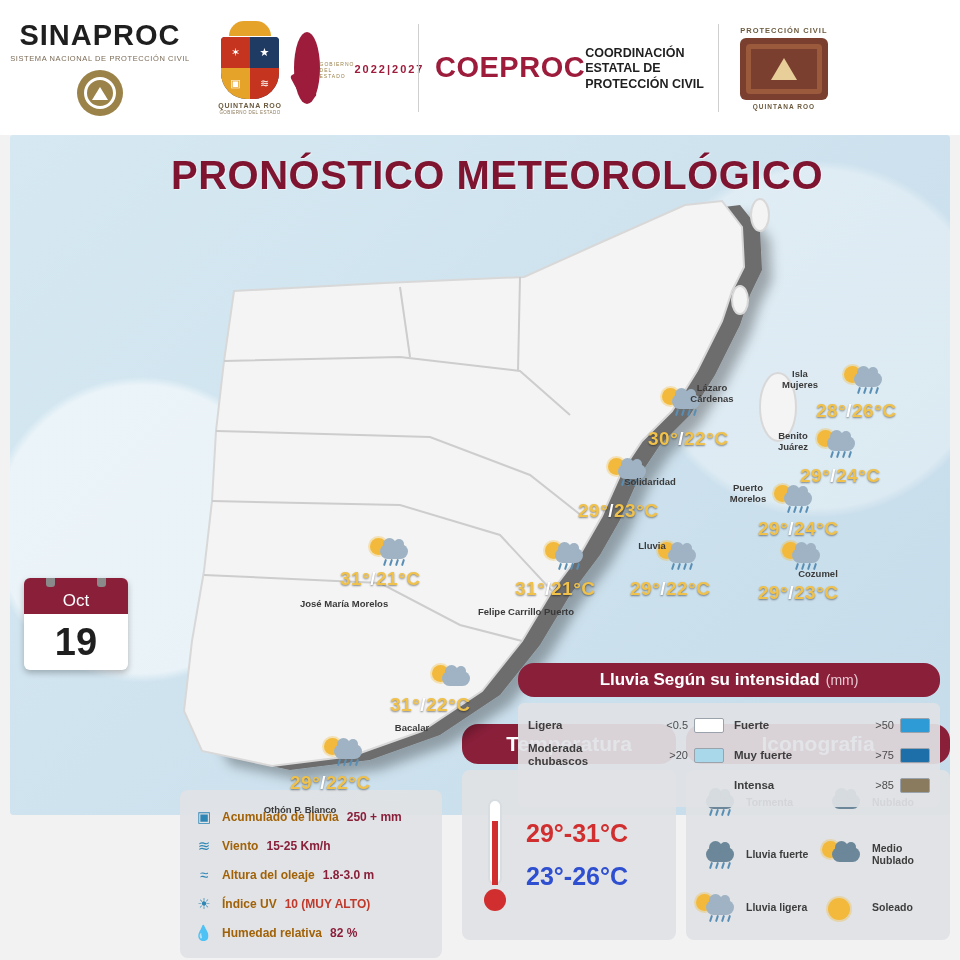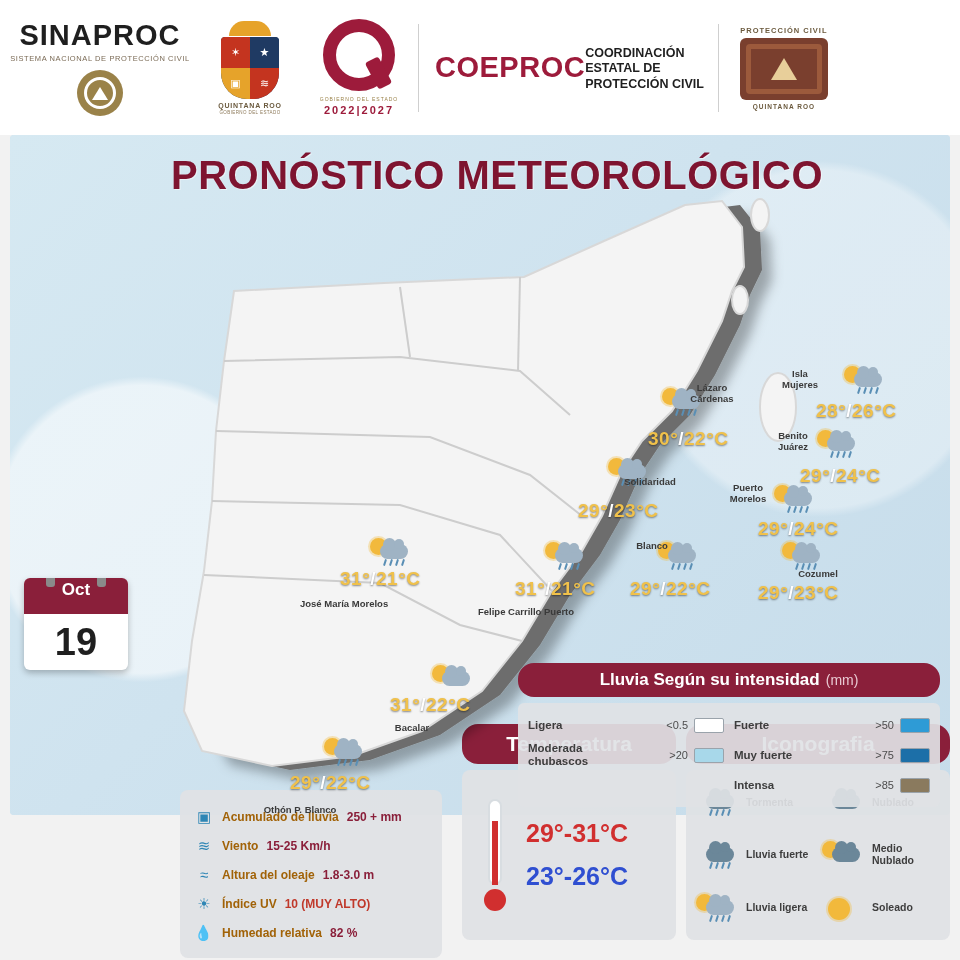--- a/index.html
+++ b/index.html
@@ -46,21 +46,21 @@
     width:58px;height:62px;background:#1f3a63;
     border-radius:4px 4px 26px 26px; overflow:hidden;
     display:grid; grid-template-columns:1fr 1fr; grid-template-rows:1fr 1fr;
   }
   .qr-shield .crest div { display:flex;align-items:center;justify-content:center; font-size:11px; color:#fff;}
   .c1{background:#c4341f;} .c2{background:#1f3a63;} .c3{background:#e6a32a;} .c4{background:#c4341f;}
   .qr-shield .qname { font-size:7px; font-weight:bold; letter-spacing:0.8px; color:#6b5a3e; margin-top:3px;}
   .qr-shield .qgov { font-size:4.5px; letter-spacing:0.4px; color:#8d7a5a; margin-top:1px;}
 
   .coeproc-q {
-    width:118px; display:flex; flex-direction:column; align-items:center;
+    width:118px; display:flex; flex-direction:row; align-items:center;
   }
   .coeproc-q .qmark {
     width:72px;height:72px;border-radius:50%;
     border:13px solid #9d1b3b; position:relative;
   }
   .coeproc-q .qmark:after {
     content:""; position:absolute; width:15px;height:30px;background:#9d1b3b;
     right:-4px; bottom:-10px; transform:rotate(-28deg); border-radius:3px;
   }
   .coeproc-q .qgob { font-size:5px; letter-spacing:1px; color:#9a8249; margin-top:5px;}
@@ -162,21 +162,21 @@
     position:absolute; left:14px; top:443px; width:104px; height:92px; z-index:9;
     background:#ffffff; border-radius:6px; overflow:hidden;
     box-shadow:0 3px 6px rgba(0,0,0,.25);
   }
   .calendar .ring-l, .calendar .ring-r {
     position:absolute; top:-5px; width:9px;height:14px;background:#8a8a8a;border-radius:3px;
   }
   .calendar .ring-l{ left:22px;} .calendar .ring-r{ right:22px;}
   .calendar .top {
     height:36px; background:#8a1f3a; color:#fff; display:flex;align-items:flex-end;
-    justify-content:center; padding-bottom:14px; font-size:17px; font-weight:bold;
+    justify-content:center; padding-bottom:3px; font-size:17px; font-weight:normal;
   }
   .calendar .day {
     height:56px; display:flex;align-items:center;justify-content:center;
     font-size:38px; font-weight:bold; color:#1f1f1f;
   }
 
   
   .rain-legend {
     position:absolute; right:10px; bottom:8px; width:422px; z-index:9;
   }
@@ -455,21 +455,21 @@
           <div class="rain">
             <i></i>
             <i></i>
             <i></i>
             <i></i>
           </div>
         </div>
       </div>
       <div class="tlabel" style="left: 620px; top: 443px;"><span>29°</span><span class="slash">/</span><span>22°C</span></div>
       <div class="city" style="left: 602px; top: 405px; width: 80px;">
-        <div>Blanco</div>
+        <div>Lluvia</div>
       </div>
       <div class="wicon" style="left: 358px; top: 403px;">
         <div class="ic">
           <div class="sun0"></div>
           <div class="cloud0"></div>
           <div class="rain">
             <i></i>
             <i></i>
             <i></i>
             <i></i>

